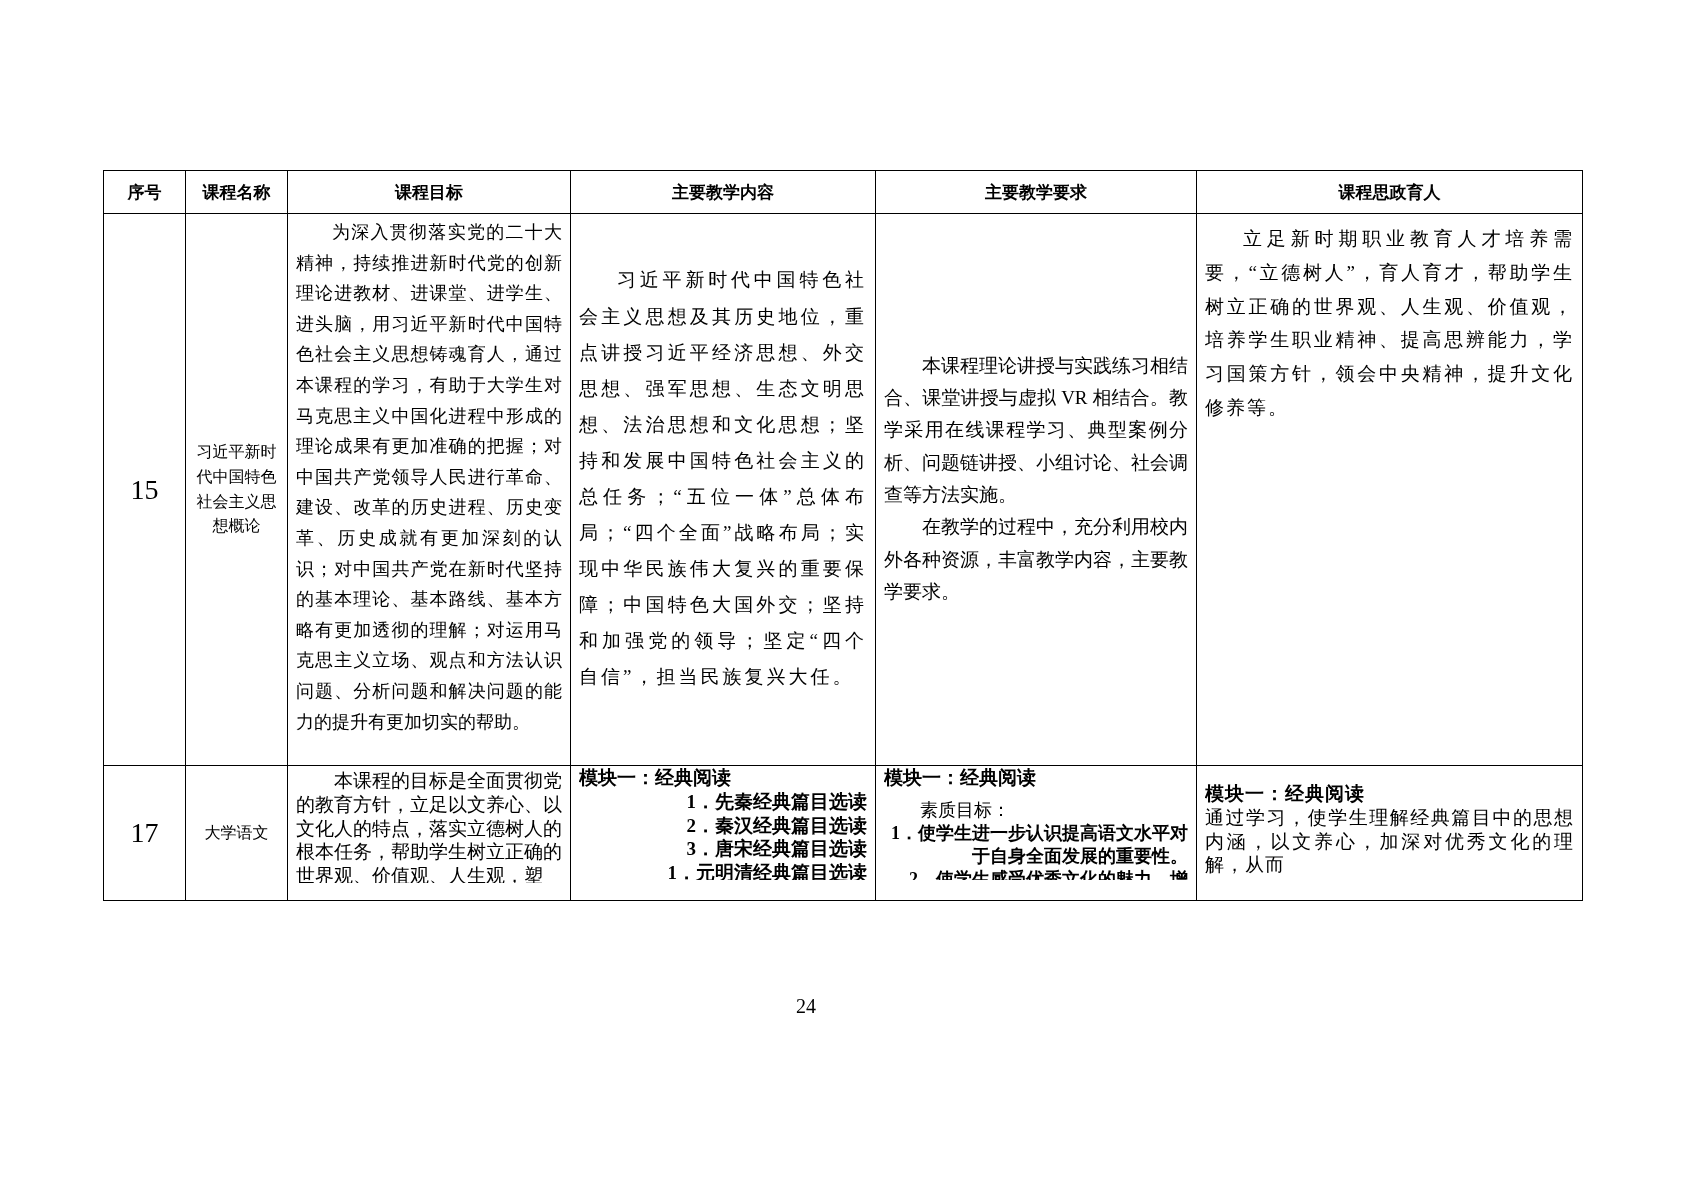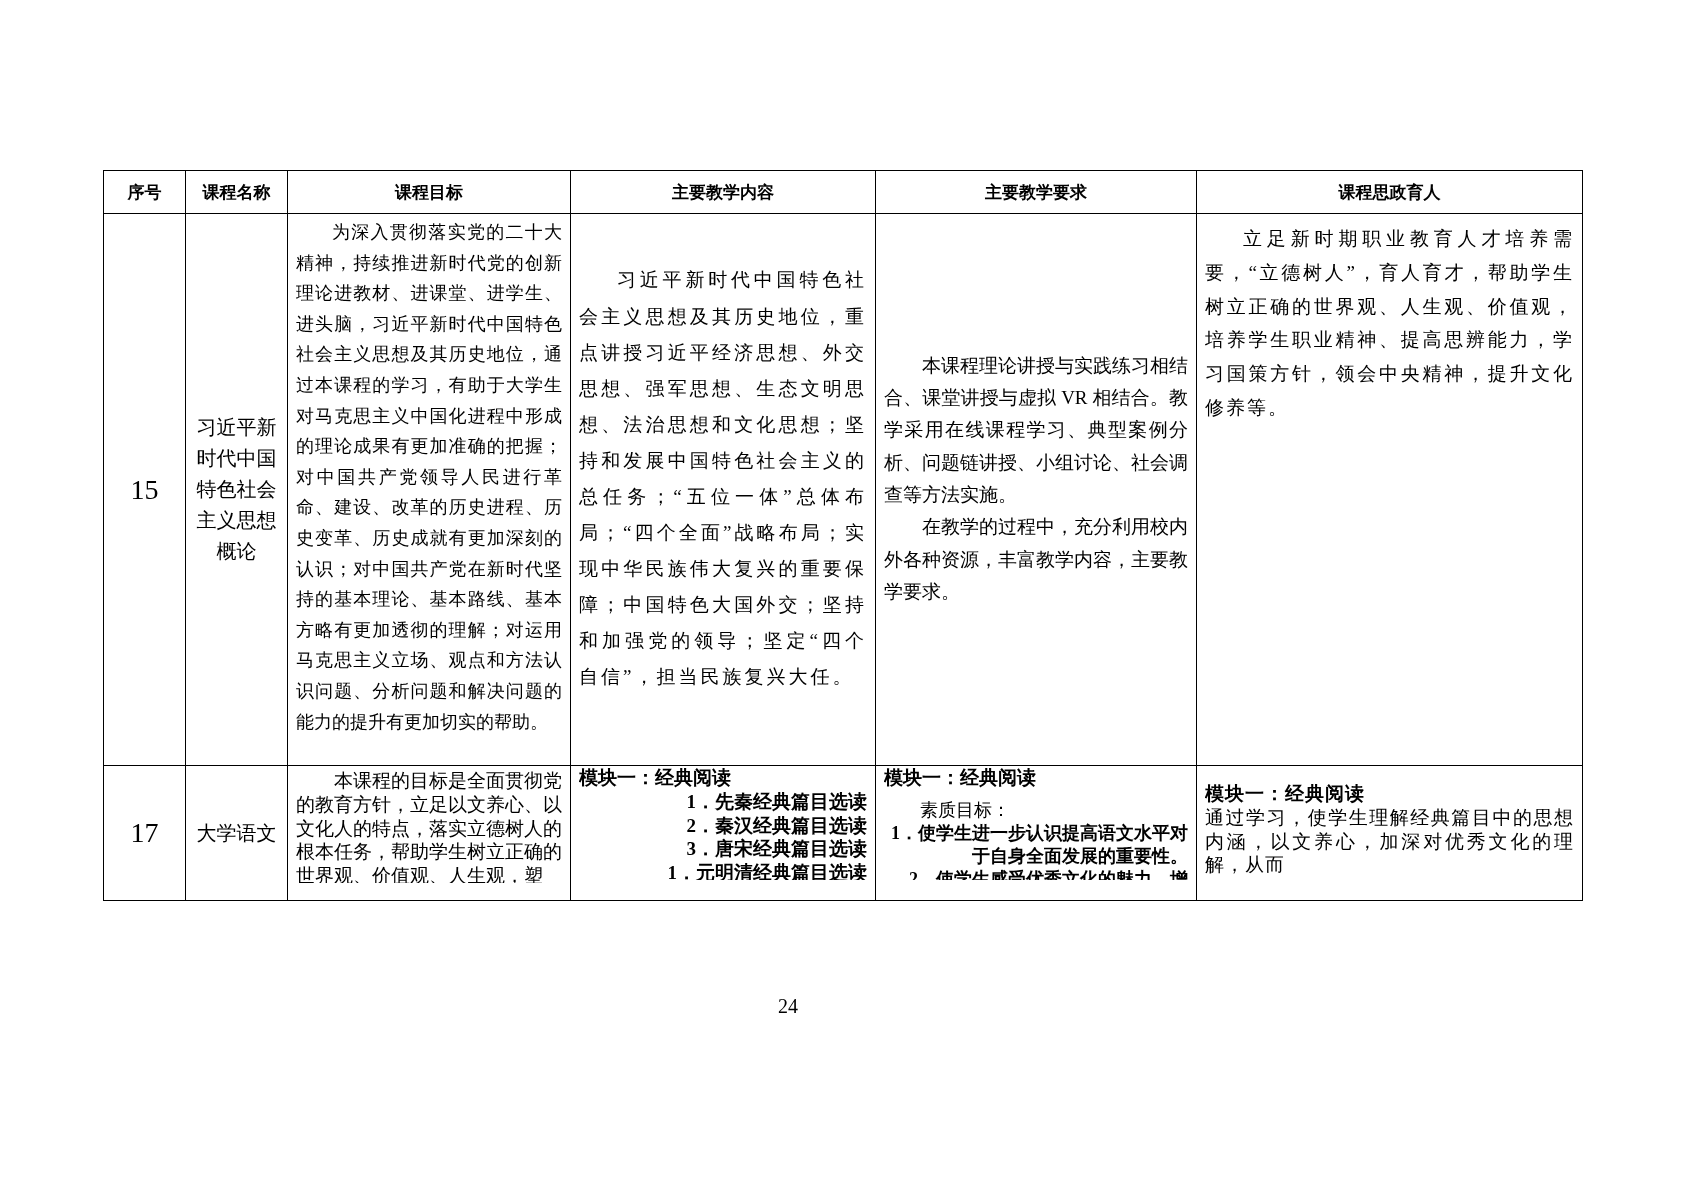--- a/index.html
+++ b/index.html
@@ -8,21 +8,21 @@
     font-family:"Liberation Serif","DejaVu Serif",serif;
     color:#000;
   }
   .page{position:relative;width:1684px;height:1191px;background:#fff;overflow:hidden;}
   .table-wrap{position:absolute;left:103px;top:170px;width:1481px;height:767px;overflow:hidden;}
   table{border-collapse:collapse;table-layout:fixed;width:1479px;}
   th,td{border:1.5px solid #000;padding:0 8px;overflow:hidden;}
   thead th{height:42px;font-size:17px;font-weight:bold;text-align:center;vertical-align:middle;}
   td{vertical-align:top;font-size:19px;line-height:1.7;}
   .c-seq,.c-name{text-align:center;vertical-align:middle;font-size:28px;}
-  .c-name{font-size:20px;line-height:1.55;padding:8px 8px;}
+  .c-name{font-size:16px;line-height:1.55;padding:8px 8px;}
   p{margin:0;text-indent:2em;text-align:justify;}
   p.noindent{text-indent:0;}
   .box{overflow:hidden;}
   
   .r-cont td{height:64px;}
   .r-cont .box{padding-top:5px;height:59px;}
   
   .r15 td{height:535px;}
   .r15 .box{height:530px;}
   .box.vcenter{display:flex;flex-direction:column;justify-content:center;}
@@ -37,21 +37,21 @@
   .r16 .box{height:114px;}
   .r16 p{line-height:1.25;}
   .obj16{padding-top:3px;}
   .module{font-weight:bold;text-indent:0;text-align:left;}
   .item{text-indent:0;text-align:right;font-weight:bold;}
   .sub{text-indent:2em;text-align:left;margin-top:9px;}
   .req16 p{font-size:18px;line-height:1.28;}
   .req16 p.module{font-size:19px;}
   .ideo16{padding-top:16px;}
   .ideo16 p{letter-spacing:1px;}
-  .footer{position:absolute;top:995px;left:0;width:1576px;text-align:center;font-size:20px;}
+  .footer{position:absolute;top:995px;left:18px;width:1576px;text-align:center;font-size:20px;}
 </style>
 </head>
 <body>
 
 <div class="page">
   <div class="table-wrap">
     <table>
       <colgroup>
         <col style="width:82px">
           <col style="width:102px">
@@ -70,21 +70,21 @@
           <th>课程思政育人</th>
         </tr>
       </thead>
       <tbody>
 
         <tr class="r15">
           <td class="c-seq">15</td>
           <td class="c-name">习近平新时代中国特色社会主义思想概论</td>
           <td>
             <div class="box obj15">
-              <p>为深入贯彻落实党的二十大精神，持续推进新时代党的创新理论进教材、进课堂、进学生、进头脑，习近平新时代中国特色社会主义思想及其历史地位，通过本课程的学习，有助于大学生对马克思主义中国化进程中形成的理论成果有更加准确的把握；对中国共产党领导人民进行革命、建设、改革的历史进程、历史变革、历史成就有更加深刻的认识；对中国共产党在新时代坚持的基本理论、基本路线、基本方略有更加透彻的理解；对运用马克思主义立场、观点和方法认识问题、分析问题和解决问题的能力的提升有更加切实的帮助。</p>
+              <p>为深入贯彻落实党的二十大精神，持续推进新时代党的创新理论进教材、进课堂、进学生、进头脑，用习近平新时代中国特色社会主义思想铸魂育人，通过本课程的学习，有助于大学生对马克思主义中国化进程中形成的理论成果有更加准确的把握；对中国共产党领导人民进行革命、建设、改革的历史进程、历史变革、历史成就有更加深刻的认识；对中国共产党在新时代坚持的基本理论、基本路线、基本方略有更加透彻的理解；对运用马克思主义立场、观点和方法认识问题、分析问题和解决问题的能力的提升有更加切实的帮助。</p>
             </div>
           </td>
           <td>
             <div class="box vcenter content15">
               <p>习近平新时代中国特色社会主义思想及其历史地位，重点讲授习近平经济思想、外交思想、强军思想、生态文明思想、法治思想和文化思想；坚持和发展中国特色社会主义的总任务；“五位一体”总体布局；“四个全面”战略布局；实现中华民族伟大复兴的重要保障；中国特色大国外交；坚持和加强党的领导；坚定“四个自信”，担当民族复兴大任。</p>
             </div>
           </td>
           <td>
             <div class="box vcenter req15">
               <p>本课程理论讲授与实践练习相结合、课堂讲授与虚拟 VR 相结合。教学采用在线课程学习、典型案例分析、问题链讲授、小组讨论、社会调查等方法实施。</p>

